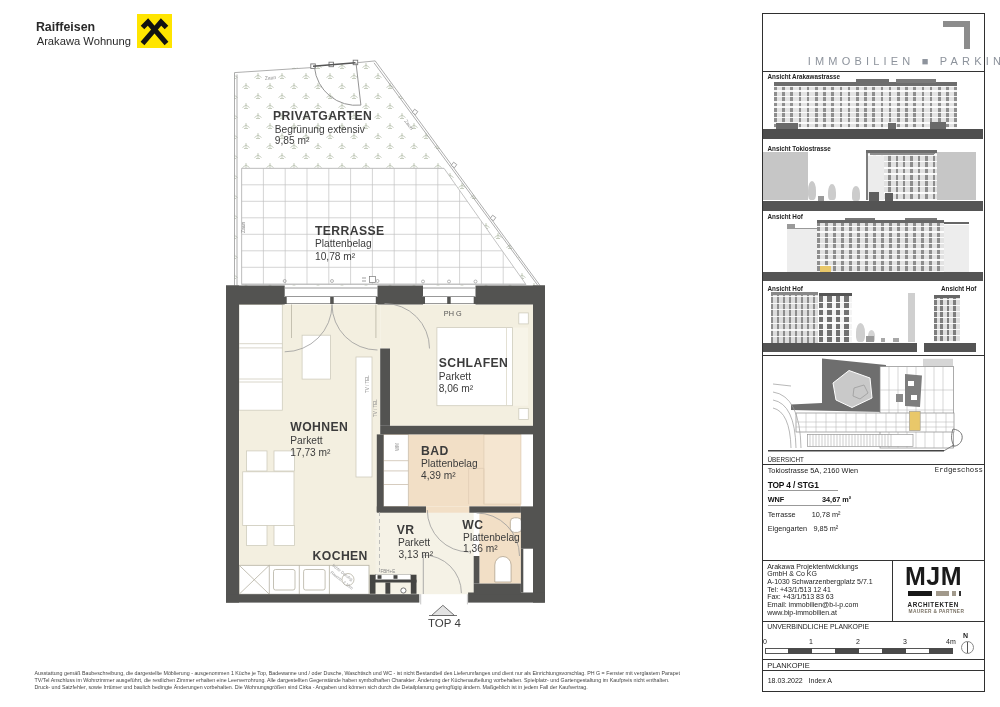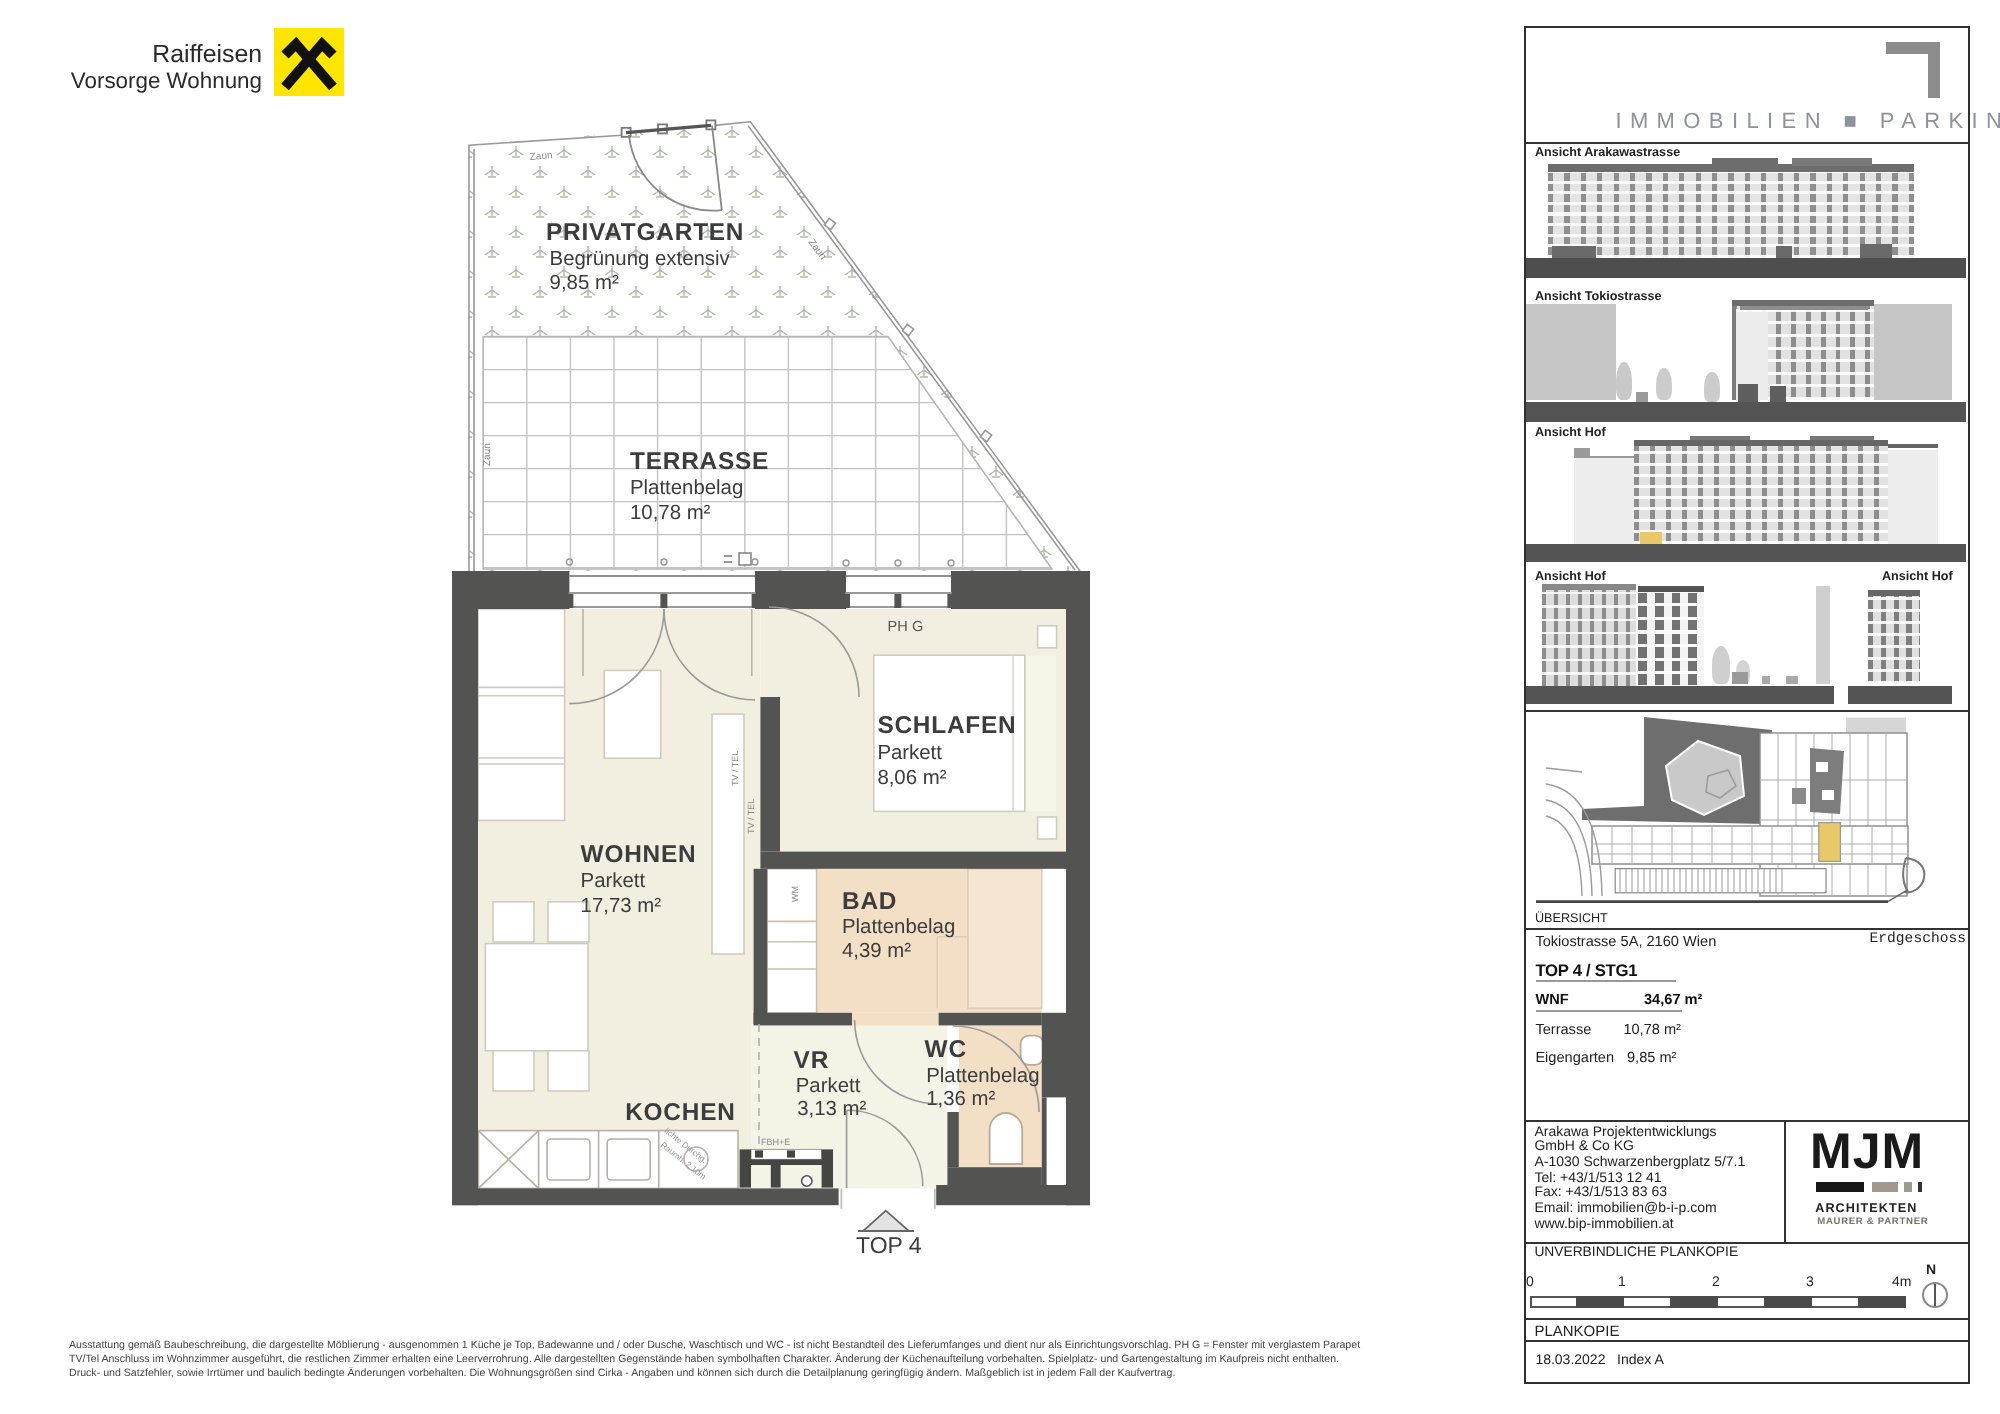--- a/index.html
+++ b/index.html
@@ -5,23 +5,23 @@
   html,body{margin:0;padding:0;background:#fff;}
   #page{position:relative;width:1000px;height:707px;background:#fff;overflow:hidden;
         font-family:"Liberation Sans", sans-serif;}
   .abs{position:absolute;}
   .t{position:absolute;white-space:nowrap;color:#3c3c3c;}
 </style>
 </head>
 <body>
 <div id="page">
 
-<div class="t" style="left:0;top:20px;width:131px;text-align:right;font-weight:normal;font-size:12.4px;color:#2a2a2a;">Raiffeisen</div>
-
-<div class="t" style="left:0;top:34.5px;width:131px;text-align:right;font-size:11.2px;color:#2a2a2a;">Vorsorge Wohnung</div>
+<div class="t" style="left:0;top:20px;width:131px;text-align:center;font-weight:bold;font-size:12.4px;color:#2a2a2a;">Raiffeisen</div>
+
+<div class="t" style="left:0;top:34.5px;width:131px;text-align:right;font-size:11.2px;color:#2a2a2a;">Arakawa Wohnung</div>
 
 <svg class="abs" style="left:137px;top:14px;" width="35" height="34" viewBox="0 0 35 34">
   <rect x="0" y="0" width="35" height="34" fill="#ffe500"></rect>
   <polyline points="29.5,29.5 11,8 5.5,13.5" fill="none" stroke="#111" stroke-width="5"></polyline>
   <polyline points="5.5,29.5 24,8 29.5,13.5" fill="none" stroke="#111" stroke-width="5"></polyline>
 </svg>
 
 <svg class="abs" style="left:185px;top:50px;" width="410" height="595" viewBox="185 50 410 595">
   <defs>
     <pattern id="plants" width="24" height="20" patternUnits="userSpaceOnUse">

